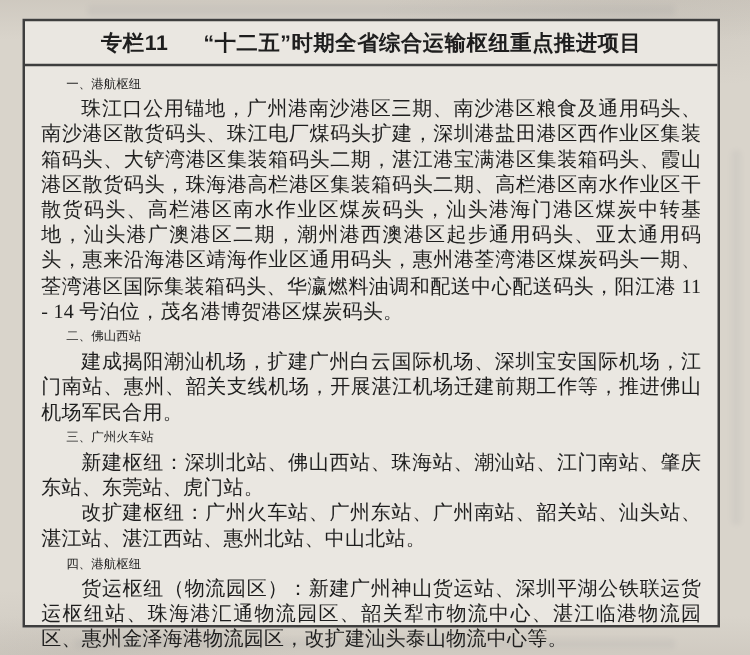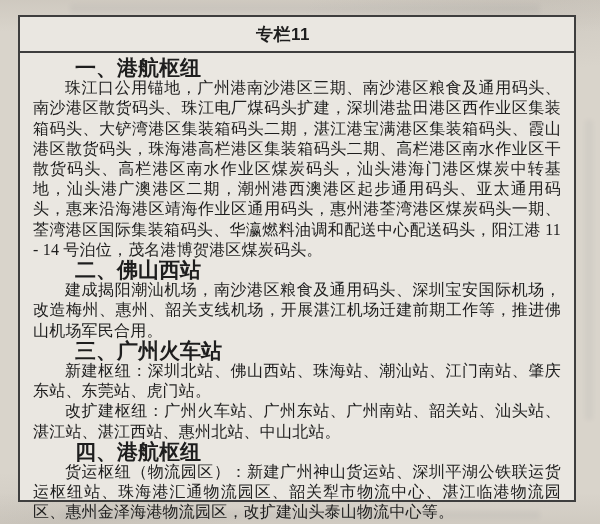--- a/index.html
+++ b/index.html
@@ -34,43 +34,44 @@
     font-family:"Liberation Sans","DejaVu Sans",sans-serif;
     font-weight:bold;font-size:17px;letter-spacing:.5px;white-space:nowrap;
   }
   .box-title .label{margin-right:28px;}
   .box-body{
     padding:5px 13px 0 13px;
     font-size:16px;line-height:20.2px;
     text-align:justify;
   }
   .heading{
-    text-indent:2em;font-weight:bold;
+    text-indent:2em;font-weight:normal;
     font-family:"Liberation Sans","DejaVu Sans",sans-serif;
-    font-size:21px;
+    font-size:10px;
   }
   .para{text-indent:2em;letter-spacing:.2px;}
 </style>
 </head>
 <body>
 
 <div class="smudge s1"></div>
 <div class="smudge s2"></div>
 <div class="smudge s3"></div>
 
 <div class="box">
   <div class="box-title">
     <span class="label">专栏11</span>
+    <span>“十二五”时期全省综合运输枢纽重点推进项目</span>
   </div>
   <div class="box-body">
     <p class="heading">一、港航枢纽</p>
     <p class="para">珠江口公用锚地，广州港南沙港区三期、南沙港区粮食及通用码头、南沙港区散货码头、珠江电厂煤码头扩建，深圳港盐田港区西作业区集装箱码头、大铲湾港区集装箱码头二期，湛江港宝满港区集装箱码头、霞山港区散货码头，珠海港高栏港区集装箱码头二期、高栏港区南水作业区干散货码头、高栏港区南水作业区煤炭码头，汕头港海门港区煤炭中转基地，汕头港广澳港区二期，潮州港西澳港区起步通用码头、亚太通用码头，惠来沿海港区靖海作业区通用码头，惠州港荃湾港区煤炭码头一期、荃湾港区国际集装箱码头、华瀛燃料油调和配送中心配送码头，阳江港 11 - 14 号泊位，茂名港博贺港区煤炭码头。</p>
 
     <p class="heading">二、佛山西站</p>
-    <p class="para">建成揭阳潮汕机场，南沙港区粮食及通用码头、深圳宝安国际机场，改造梅州、惠州、韶关支线机场，开展湛江机场迁建前期工作等，推进佛山机场军民合用。</p>
+    <p class="para">建成揭阳潮汕机场，扩建广州白云国际机场、深圳宝安国际机场，江门南站、惠州、韶关支线机场，开展湛江机场迁建前期工作等，推进佛山机场军民合用。</p>
 
     <p class="heading">三、广州火车站</p>
     <p class="para">新建枢纽：深圳北站、佛山西站、珠海站、潮汕站、江门南站、肇庆东站、东莞站、虎门站。</p>
     <p class="para">改扩建枢纽：广州火车站、广州东站、广州南站、韶关站、汕头站、湛江站、湛江西站、惠州北站、中山北站。</p>
 
     <p class="heading">四、港航枢纽</p>
     <p class="para">货运枢纽（物流园区）：新建广州神山货运站、深圳平湖公铁联运货运枢纽站、珠海港汇通物流园区、韶关犁市物流中心、湛江临港物流园区、惠州金泽海港物流园区，改扩建汕头泰山物流中心等。</p>
   </div>
 </div>
 

